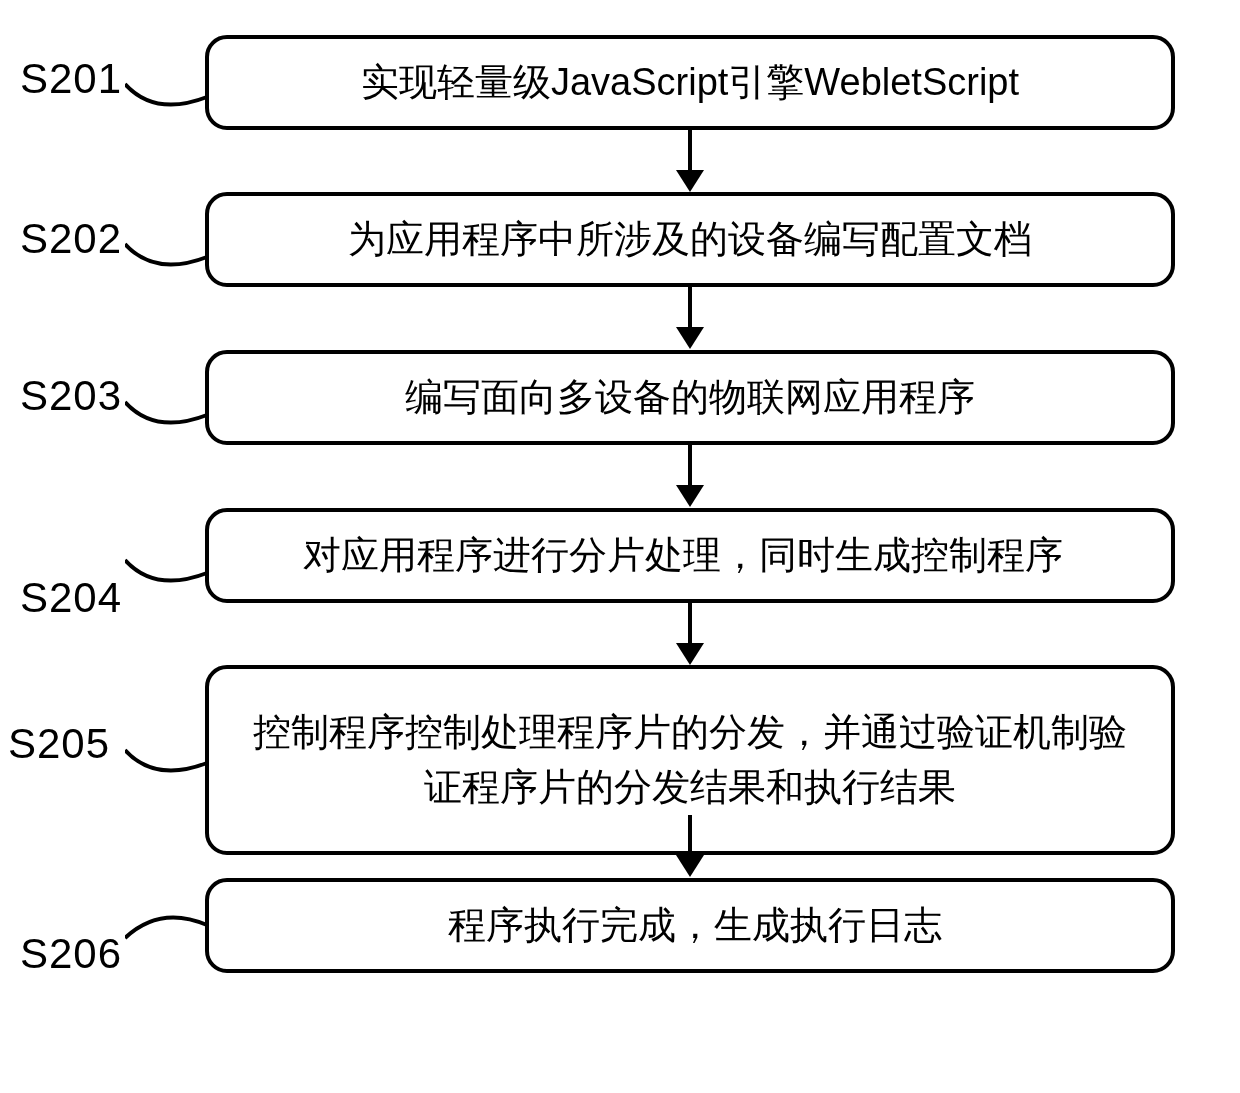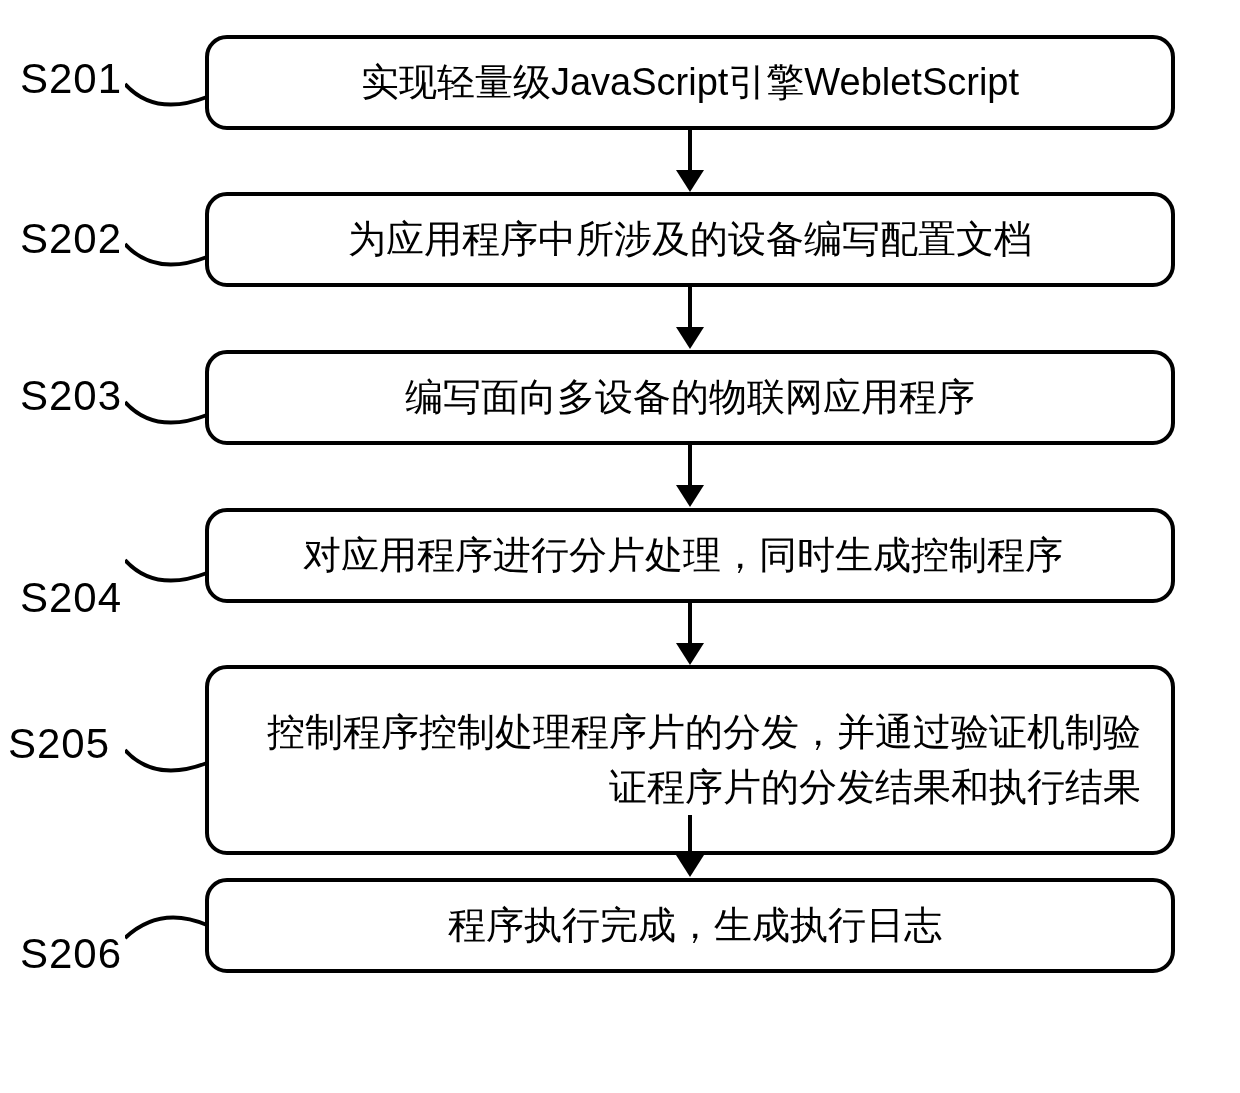--- a/index.html
+++ b/index.html
@@ -17,21 +17,21 @@
   .step-box {
     position: absolute;
     left: 205px;
     width: 970px;
     border: 4px solid #000;
     border-radius: 22px;
     background: #fff;
     display: flex;
     align-items: center;
     justify-content: center;
-    text-align: right;
+    text-align: center;
     box-sizing: border-box;
     padding: 10px 30px;
     font-size: 38px;
     line-height: 1.45;
     color: #000;
   }
   .step-box.tall {
     font-size: 38px;
   }
   .step-label {

